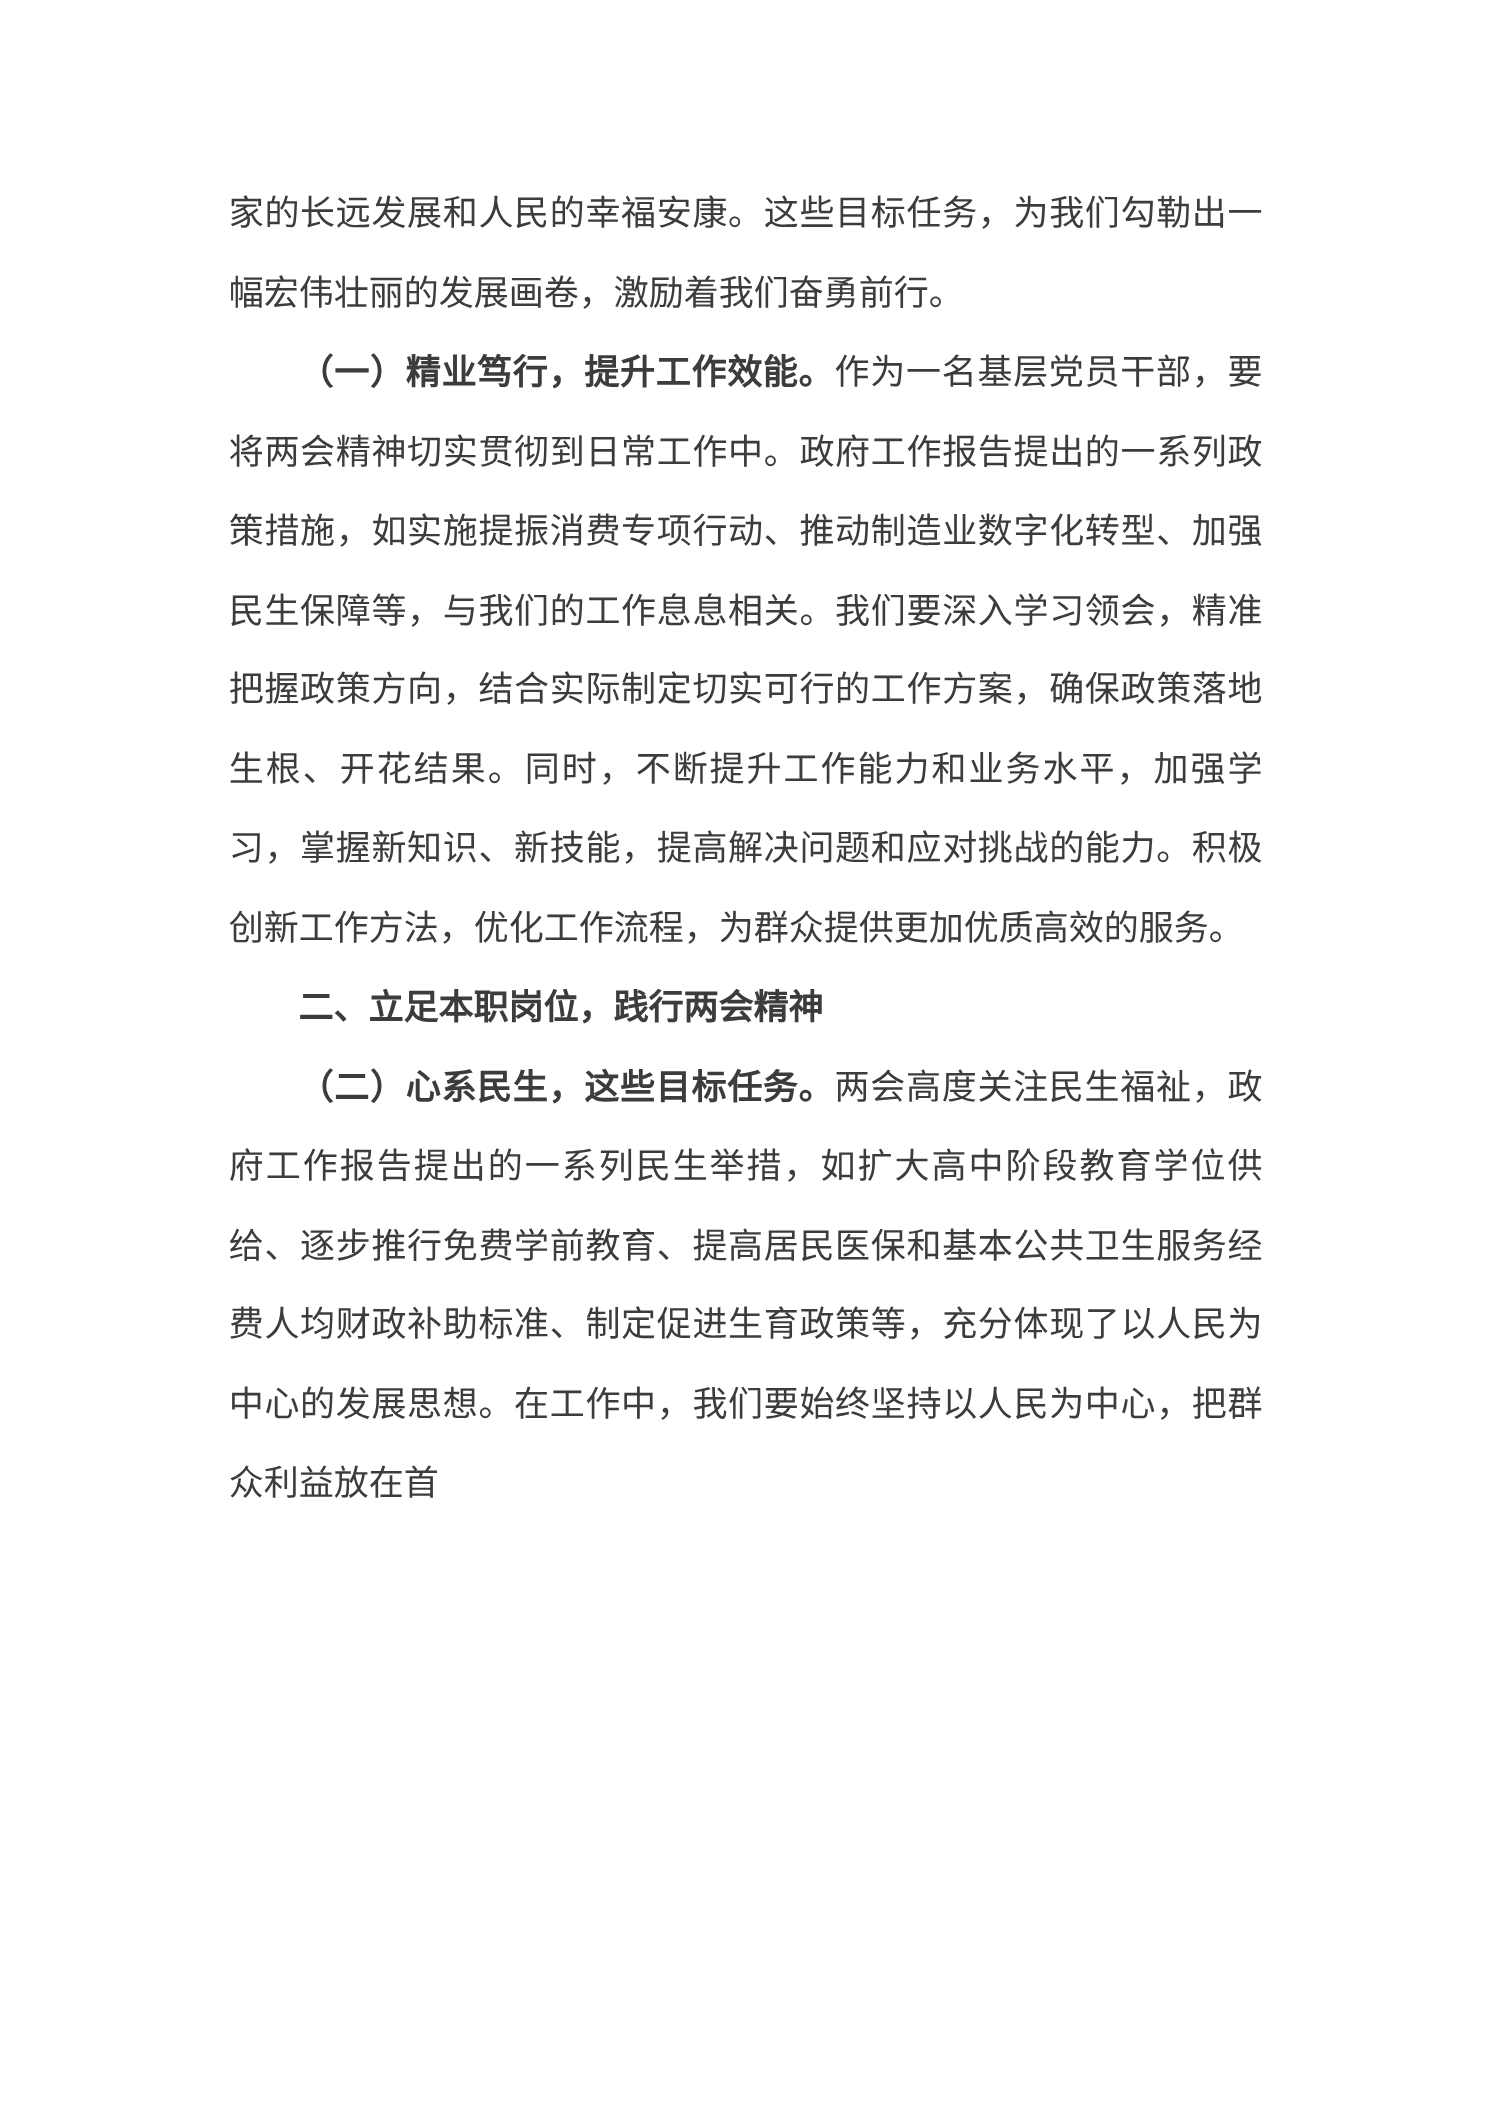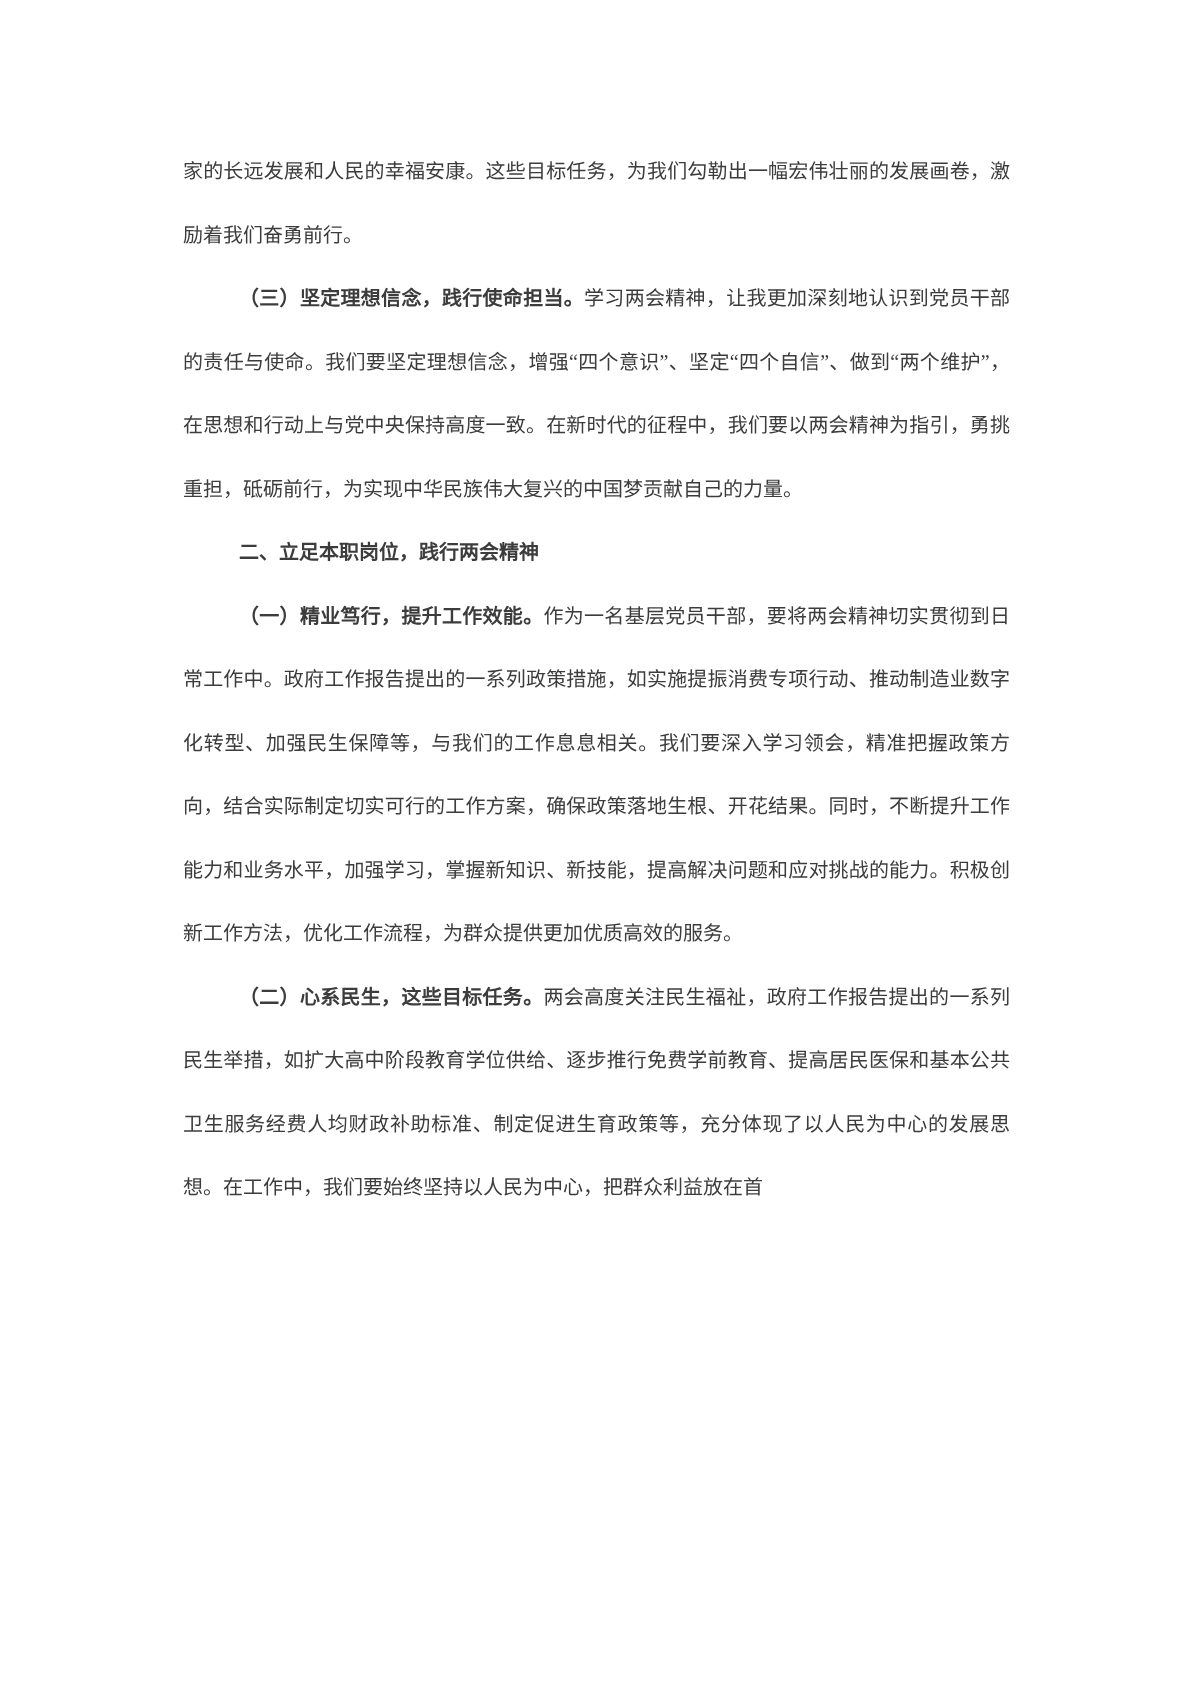--- a/index.html
+++ b/index.html
@@ -18,39 +18,38 @@
     padding: 140px 180px 0 183px;
     overflow: hidden;
   }
   .doc-body {
     width: 100%;
   }
   .para {
     margin: 0;
     padding: 0;
     font-family: "Liberation Serif", "DejaVu Serif", serif;
-    font-size: 20px;
+    font-size: 28px;
     line-height: 63.5px;
     color: inherit;
     text-align: justify;
     text-justify: inter-ideograph;
     word-break: break-all;
     overflow-wrap: break-word;
   }
   .para.indent {
     text-indent: 56px;
   }
   .seg.bold {
     font-weight: bold;
   }
 </style>
 </head>
 <body>
 
 <div class="page" style="background: rgb(255, 255, 255); color: rgb(60, 60, 60);">
   <div class="doc-body">
       <p class="para"><span class="seg">家的长远发展和人民的幸福安康。这些目标任务，为我们勾勒出一幅宏伟壮丽的发展画卷，激励着我们奋勇前行。</span></p>
-      <p class="para indent"><span class="seg bold">（三）坚定理想信念，践行使命担当。</span><span class="seg">学习两会精神，让我更加深刻地认识到党员干部的责任与使命。我们要坚定理想信念，增强“四个意识”、坚定“四个自信”、做到“两个维护”，在思想和行动上与党中央保持高度一致。在新时代的征程中，我们要以两会精神为指引，勇挑重担，砥砺前行，为实现中华民族伟大复兴的中国梦贡献自己的力量。</span></p>
+      <p class="para indent"><span class="seg bold">（一）精业笃行，提升工作效能。</span><span class="seg">作为一名基层党员干部，要将两会精神切实贯彻到日常工作中。政府工作报告提出的一系列政策措施，如实施提振消费专项行动、推动制造业数字化转型、加强民生保障等，与我们的工作息息相关。我们要深入学习领会，精准把握政策方向，结合实际制定切实可行的工作方案，确保政策落地生根、开花结果。同时，不断提升工作能力和业务水平，加强学习，掌握新知识、新技能，提高解决问题和应对挑战的能力。积极创新工作方法，优化工作流程，为群众提供更加优质高效的服务。</span></p>
       <p class="para indent heading"><span class="seg bold">二、立足本职岗位，践行两会精神</span></p>
-      <p class="para indent"><span class="seg bold">（一）精业笃行，提升工作效能。</span><span class="seg">作为一名基层党员干部，要将两会精神切实贯彻到日常工作中。政府工作报告提出的一系列政策措施，如实施提振消费专项行动、推动制造业数字化转型、加强民生保障等，与我们的工作息息相关。我们要深入学习领会，精准把握政策方向，结合实际制定切实可行的工作方案，确保政策落地生根、开花结果。同时，不断提升工作能力和业务水平，加强学习，掌握新知识、新技能，提高解决问题和应对挑战的能力。积极创新工作方法，优化工作流程，为群众提供更加优质高效的服务。</span></p>
       <p class="para indent"><span class="seg bold">（二）心系民生，这些目标任务。</span><span class="seg">两会高度关注民生福祉，政府工作报告提出的一系列民生举措，如扩大高中阶段教育学位供给、逐步推行免费学前教育、提高居民医保和基本公共卫生服务经费人均财政补助标准、制定促进生育政策等，充分体现了以人民为中心的发展思想。在工作中，我们要始终坚持以人民为中心，把群众利益放在首</span></p>
     </div>
 </div>
 
 </body></html>

